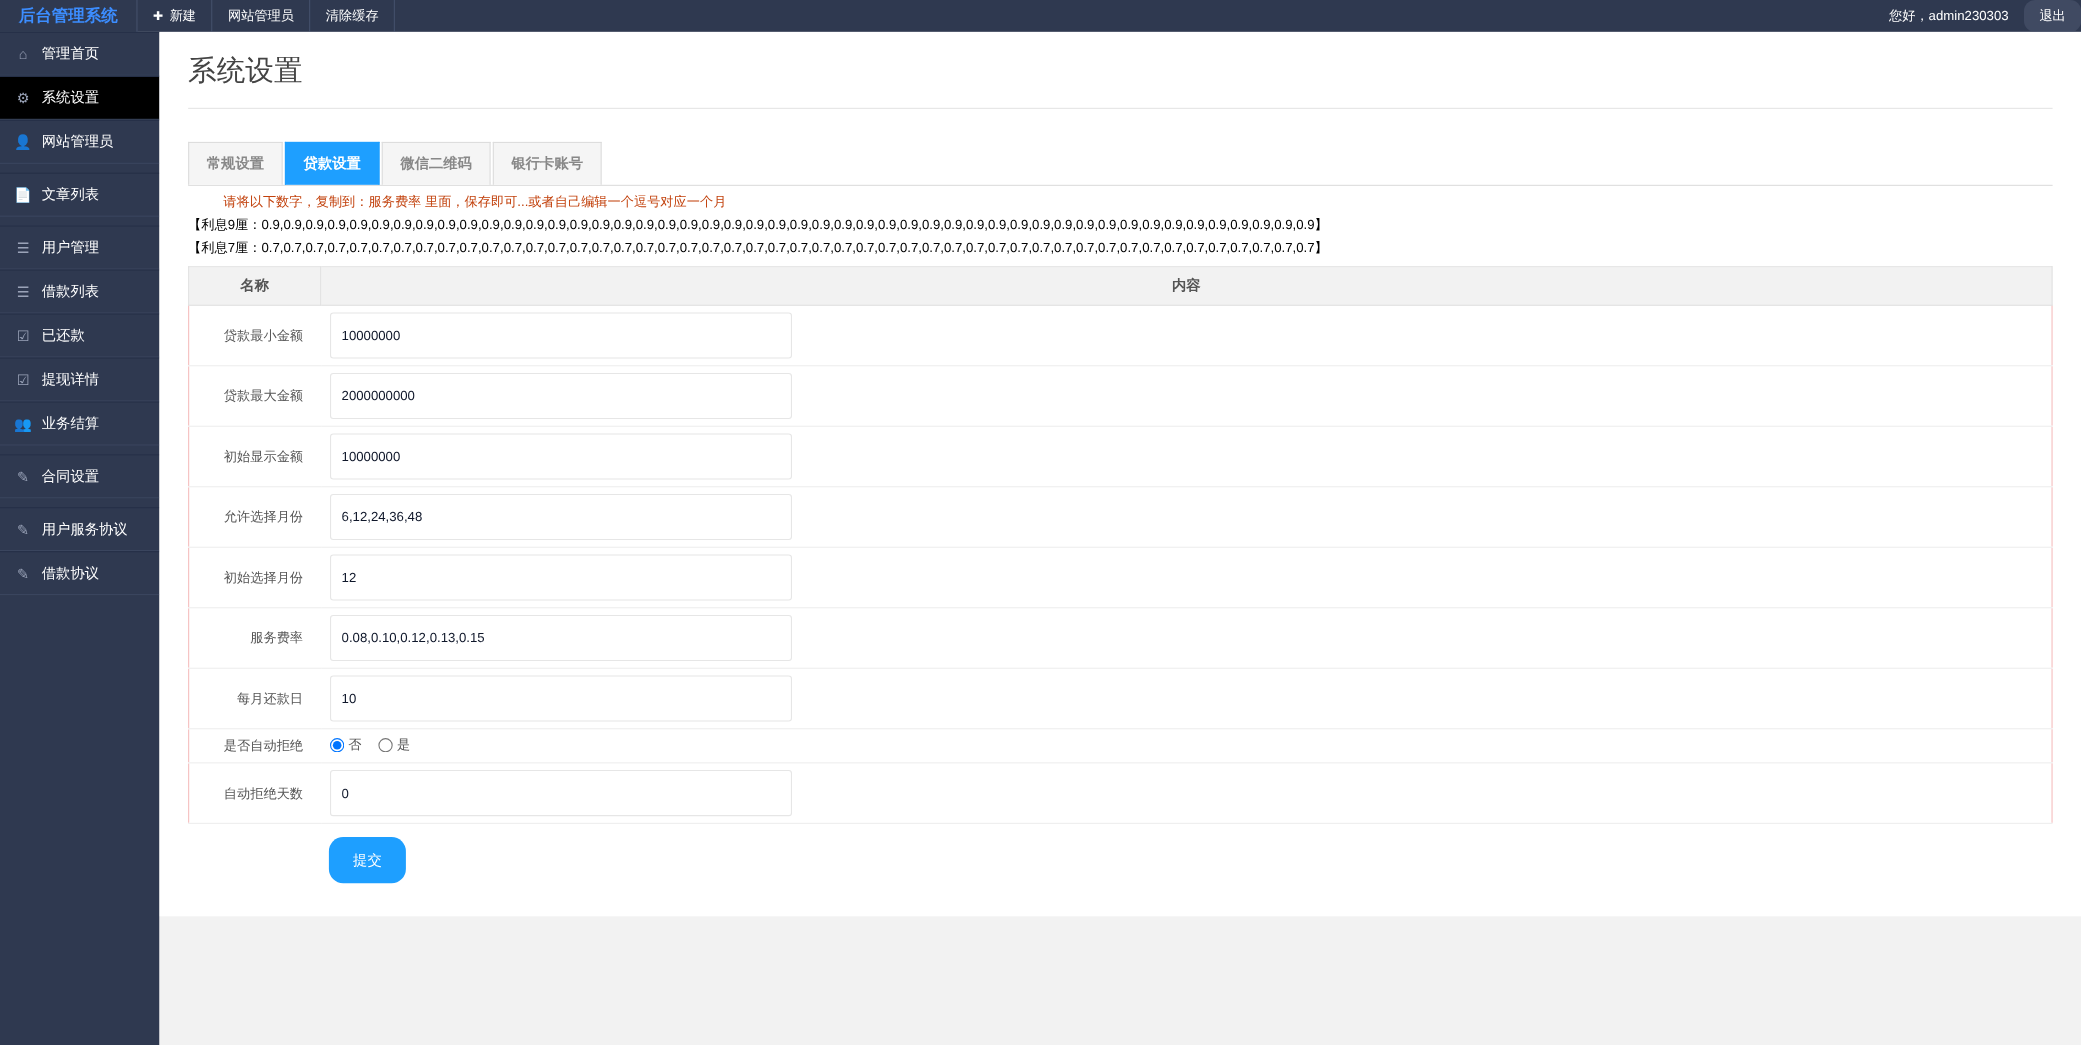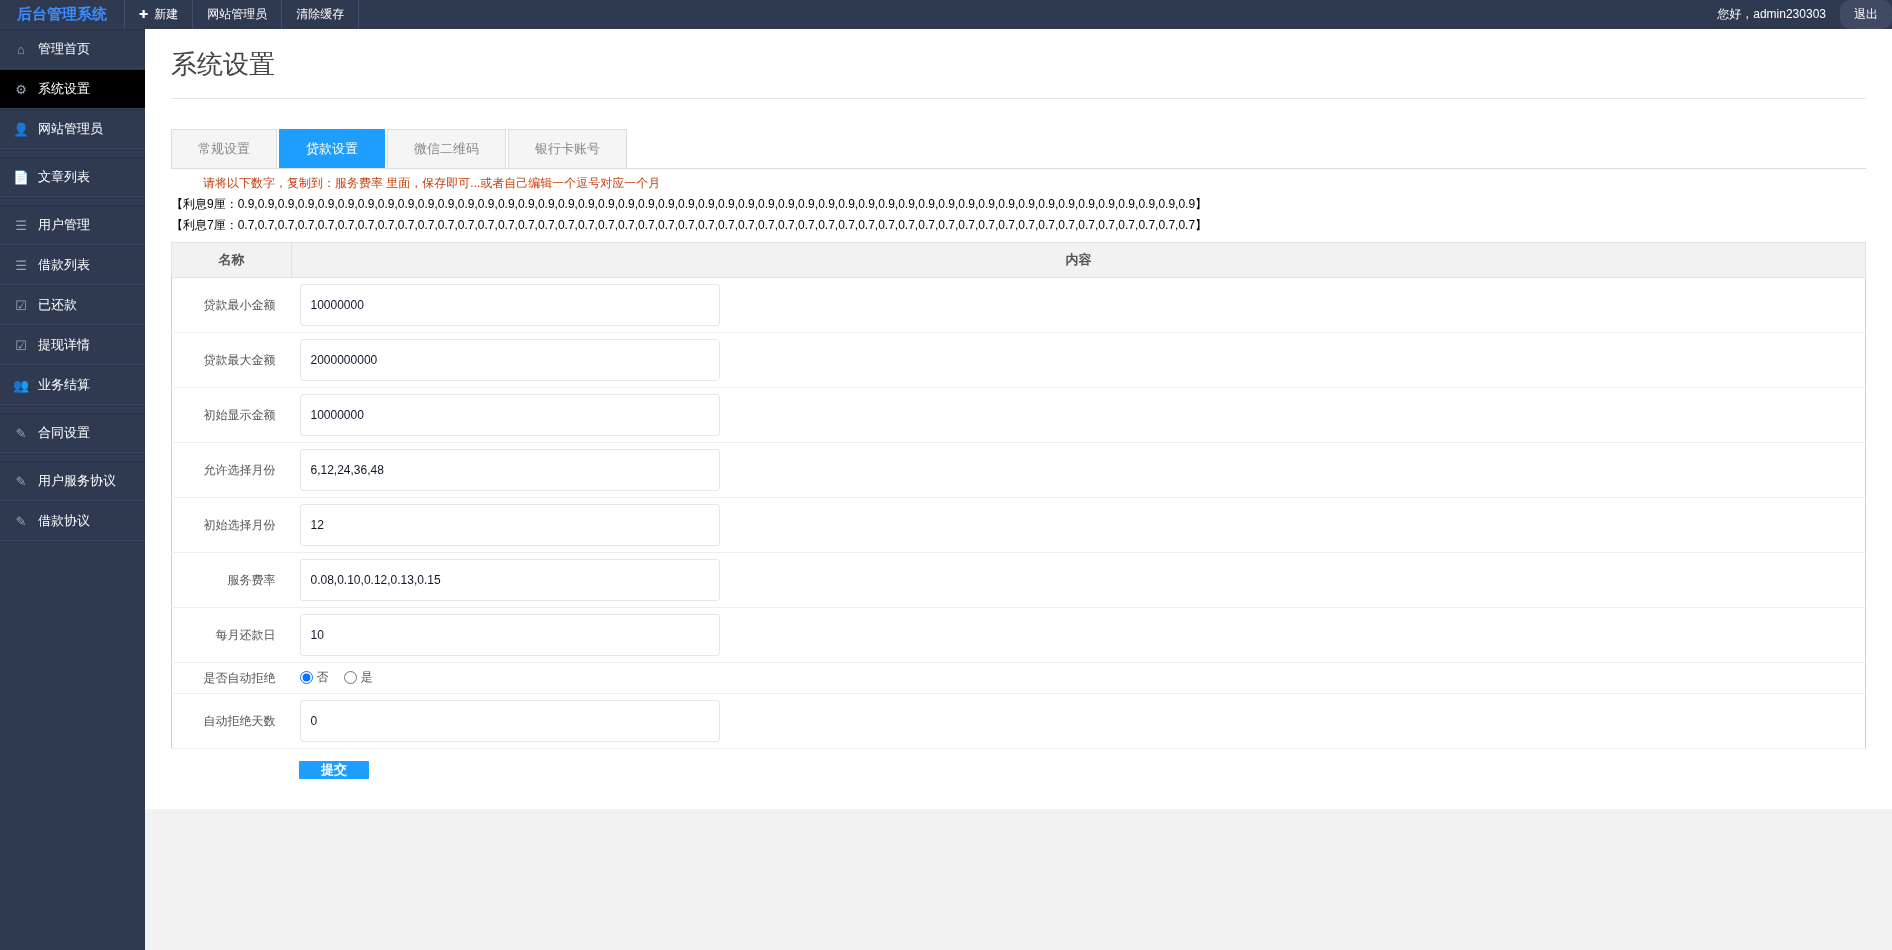--- a/index.html
+++ b/index.html
@@ -19,37 +19,37 @@
 .side-item { height: 40px; display: flex; align-items: center; padding: 0 12px; color: #fff; font-size: 13px; border-top: 1px solid #263048; border-bottom: 1px solid #3a455e; cursor: pointer; }
 .side-item.active { background: #000; }
 .side-item .icon { width: 18px; margin-right: 8px; color: #9aa3b8; font-size: 13px; text-align: center; }
 .side-sep { height: 8px; }
 
 .main { flex: 1; background: #f2f2f2; overflow: auto; padding: 0; }
 .panel { background: #fff; margin: 0; padding: 18px 26px; }
 .page-title { font-size: 26px; color: #444; font-weight: normal; border-bottom: 1px solid #e5e5e5; padding-bottom: 16px; margin-bottom: 30px; }
 
 .tabs { display: flex; border-bottom: 1px solid #ddd; }
-.tab { padding: 10px 26px; background: #f5f5f5; border: 1px solid #ddd; border-bottom: none; margin-right: 2px; color: #888; font-size: 13px; cursor: pointer; }
+.tab { padding: 10px 16px; background: #f5f5f5; border: 1px solid #ddd; border-bottom: none; margin-right: 2px; color: #888; font-size: 13px; cursor: pointer; font-weight: bold; }
 .tab.active { background: #1E9FFF; color: #fff; border-color: #1E9FFF; }
 
 .help1 { color: #c2410c; font-size: 12px; padding: 6px 0 2px 0; margin-left: 32px; }
 .help2 { color: #000; font-size: 12px; padding: 2px 0; }
 
 .form-table { width: 100%; border-collapse: collapse; border: 1px solid #f6bebe; margin-top: 6px; }
 .form-table th { background: #f2f2f2; border: 1px solid #e2e2e2; padding: 8px; font-weight: bold; font-size: 13px; color: #555; }
 .form-table th.name-col { width: 120px; }
 .form-table td { border-bottom: 1px solid #eee; padding: 6px 8px; vertical-align: middle; }
 .form-table td.label { width: 120px; text-align: right; padding-right: 16px; font-size: 12px; color: #555; }
 .form-input { width: 420px; height: 42px; border: 1px solid #e6e6e6; padding: 0 10px; font-size: 12px; color: #0f172a; border-radius: 3px; outline: none; }
 .radio-group label { margin-right: 12px; font-size: 12px; color: #555; display: inline-flex; align-items: center; }
 .radio-group input { margin-right: 4px; }
 
 .submit-row td.label { }
-.submit-btn { background: #1E9FFF; color: #fff; border: none; padding: 0 22px; font-size: 13px; border-radius: 1px; cursor: pointer; font-weight: bold; }
+.submit-btn { background: #1E9FFF; color: #fff; border: none; padding: 12px 22px; font-size: 13px; border-radius: 13px; cursor: pointer; }
 </style>
 </head>
 <body>
 
 <div class="topbar">
   <div class="logo">后台管理系统</div>
   <div class="topnav">
     <div class="item new">
         <span>新建</span>
       </div>

